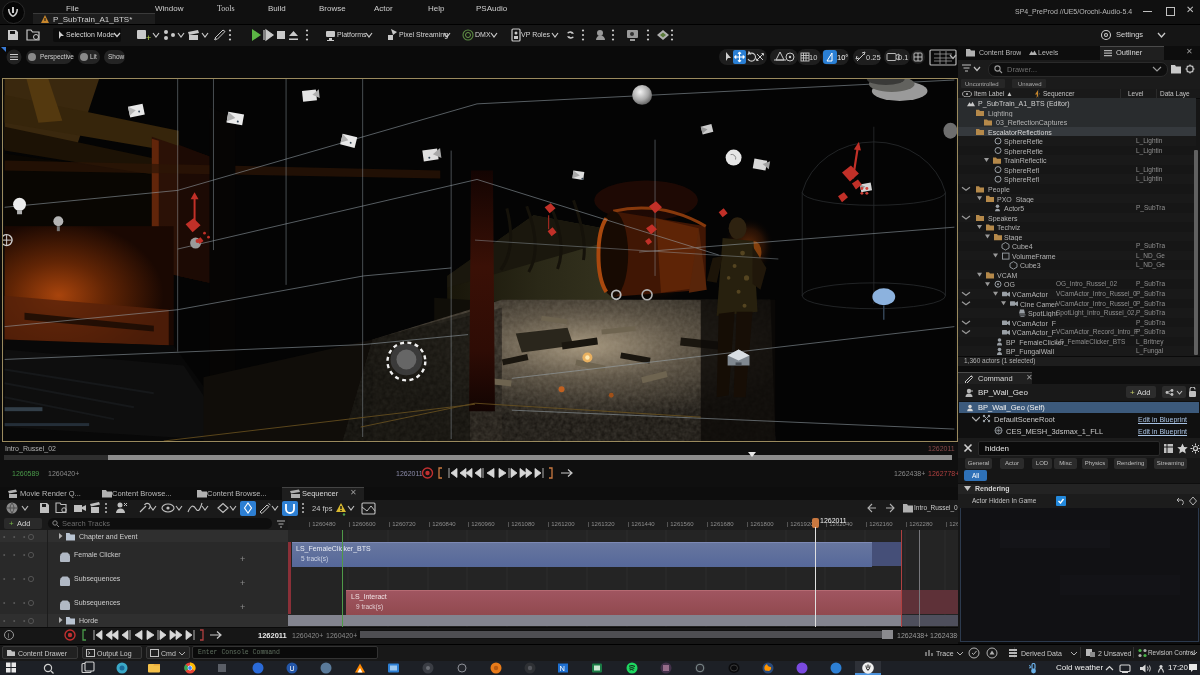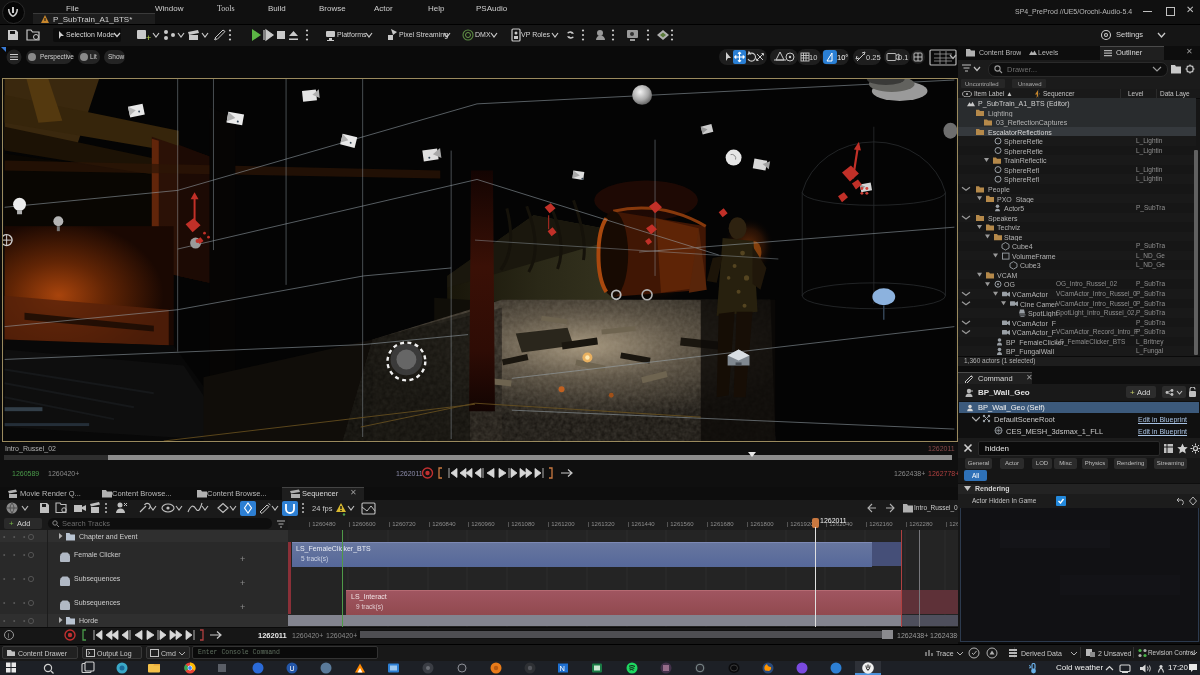--- a/index.html
+++ b/index.html
@@ -974,21 +974,21 @@
     </svg>
 <div class="tx" style="left:978px;top:375px;color:#d8d8d8;font-size:7.5px;">Command</div>
 <div class="tx" style="left:1026px;top:374px;color:#9a9a9a;font-size:8px;">✕</div>
 
 <div class="ab" style="left:958px;top:384px;width:242px;height:17px;background:#191919;"></div>
 <svg class="ab" style="left:964px;top:388px;" width="10" height="10" viewBox="0 0 10 10">
       <circle cx="5" cy="3" r="2.2" fill="#b8b8b8"></circle>
       <path d="M1.5 9 a3.5 3.5 0 0 1 7 0 z" fill="#b8b8b8"></path>
       <path d="M7 3 h2" stroke="#b8b8b8"></path>
     </svg>
-<div class="tx" style="left:978px;top:389px;color:#e0e0e0;font-size:8px;font-weight:bold;">BP_Wall_Geo</div>
+<div class="tx" style="left:978px;top:389px;color:#e0e0e0;font-size:8px;">BP_Wall_Geo</div>
 <div class="ab" style="left:1126px;top:386px;width:30px;height:12px;background:#2c2c2c;border-radius:2px;"></div>
 <div class="tx" style="left:1130px;top:389px;color:#c8cf6a;font-size:8px;">+</div>
 <div class="tx" style="left:1137px;top:389px;color:#d8d8d8;font-size:7.5px;">Add</div>
 <div class="ab" style="left:1162px;top:386px;width:24px;height:12px;background:#2c2c2c;border-radius:2px;"></div>
 <svg class="ab" style="left:1164px;top:389px;" width="20" height="7" viewBox="0 0 20 7">
       <circle cx="3" cy="3.5" r="1.4" fill="#c0c0c0"></circle>
       <circle cx="8" cy="1.5" r="1.4" fill="#c0c0c0"></circle>
       <circle cx="8" cy="5.5" r="1.4" fill="#c0c0c0"></circle>
       <path d="M4 3 l3 -1.5 M4 4 l3 1.5" stroke="#c0c0c0" stroke-width="0.8"></path>
       <path d="M13 2 l2.5 3 2.5 -3" stroke="#c0c0c0" fill="none" stroke-width="1.1"></path>

